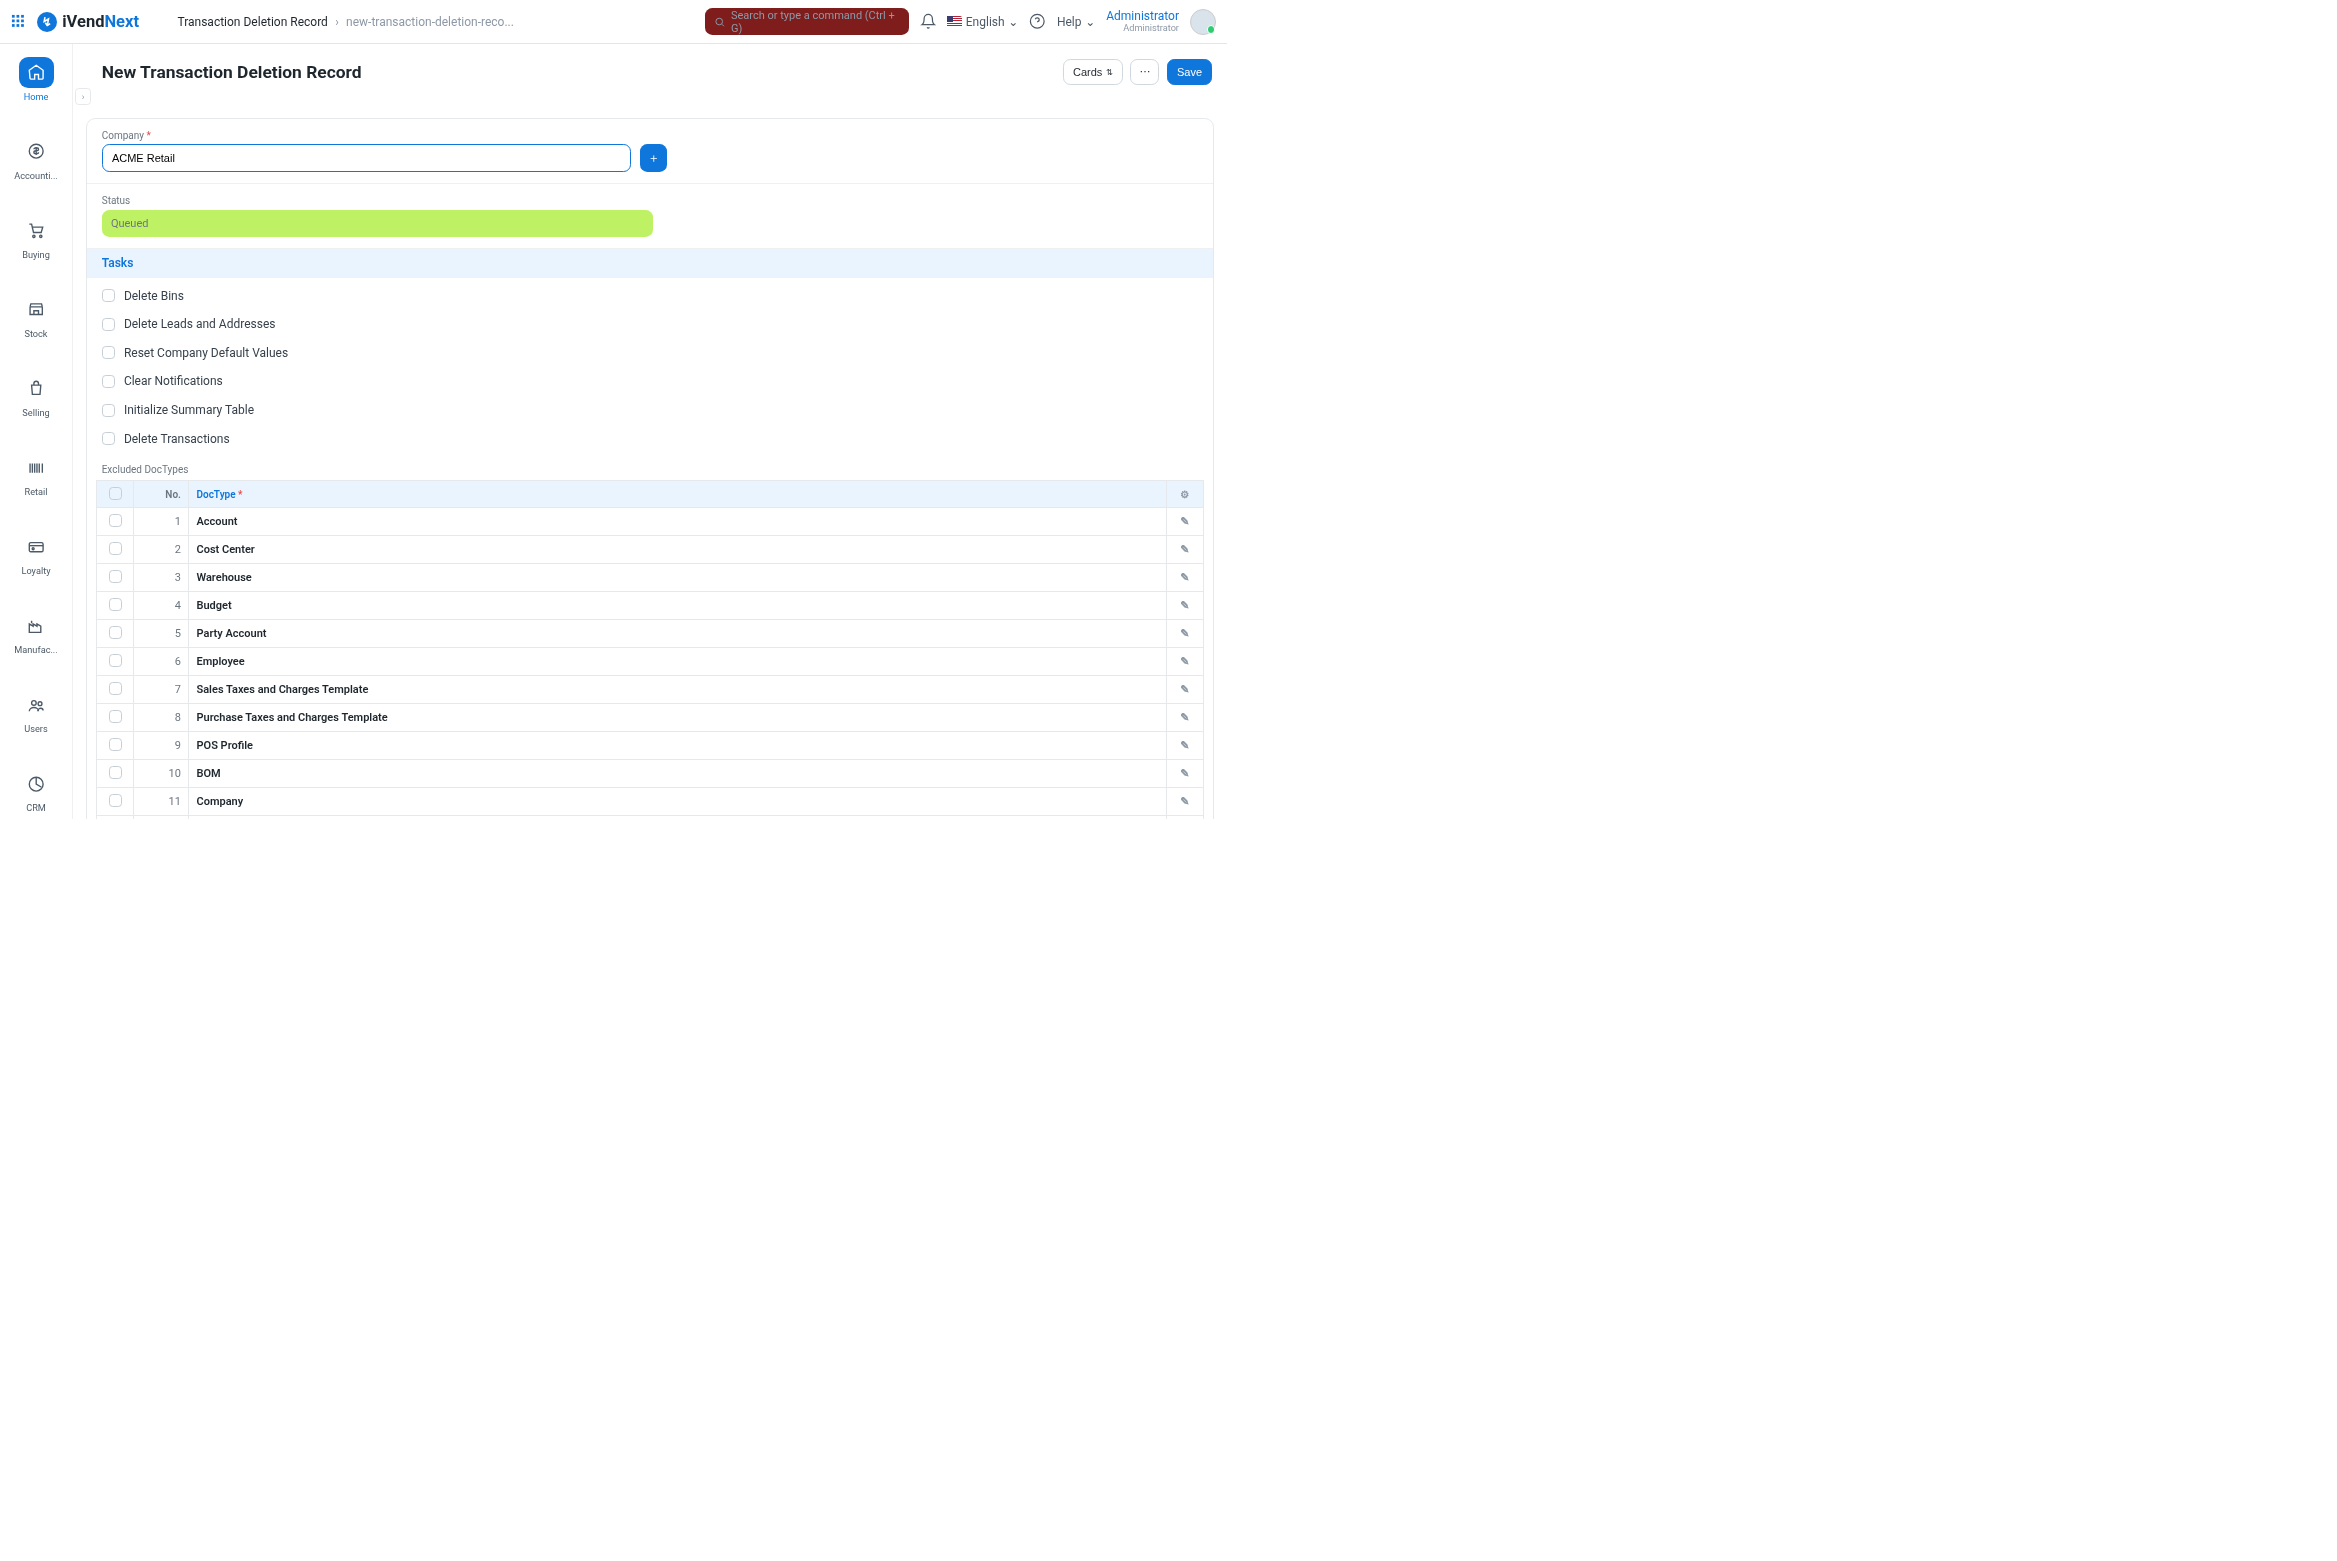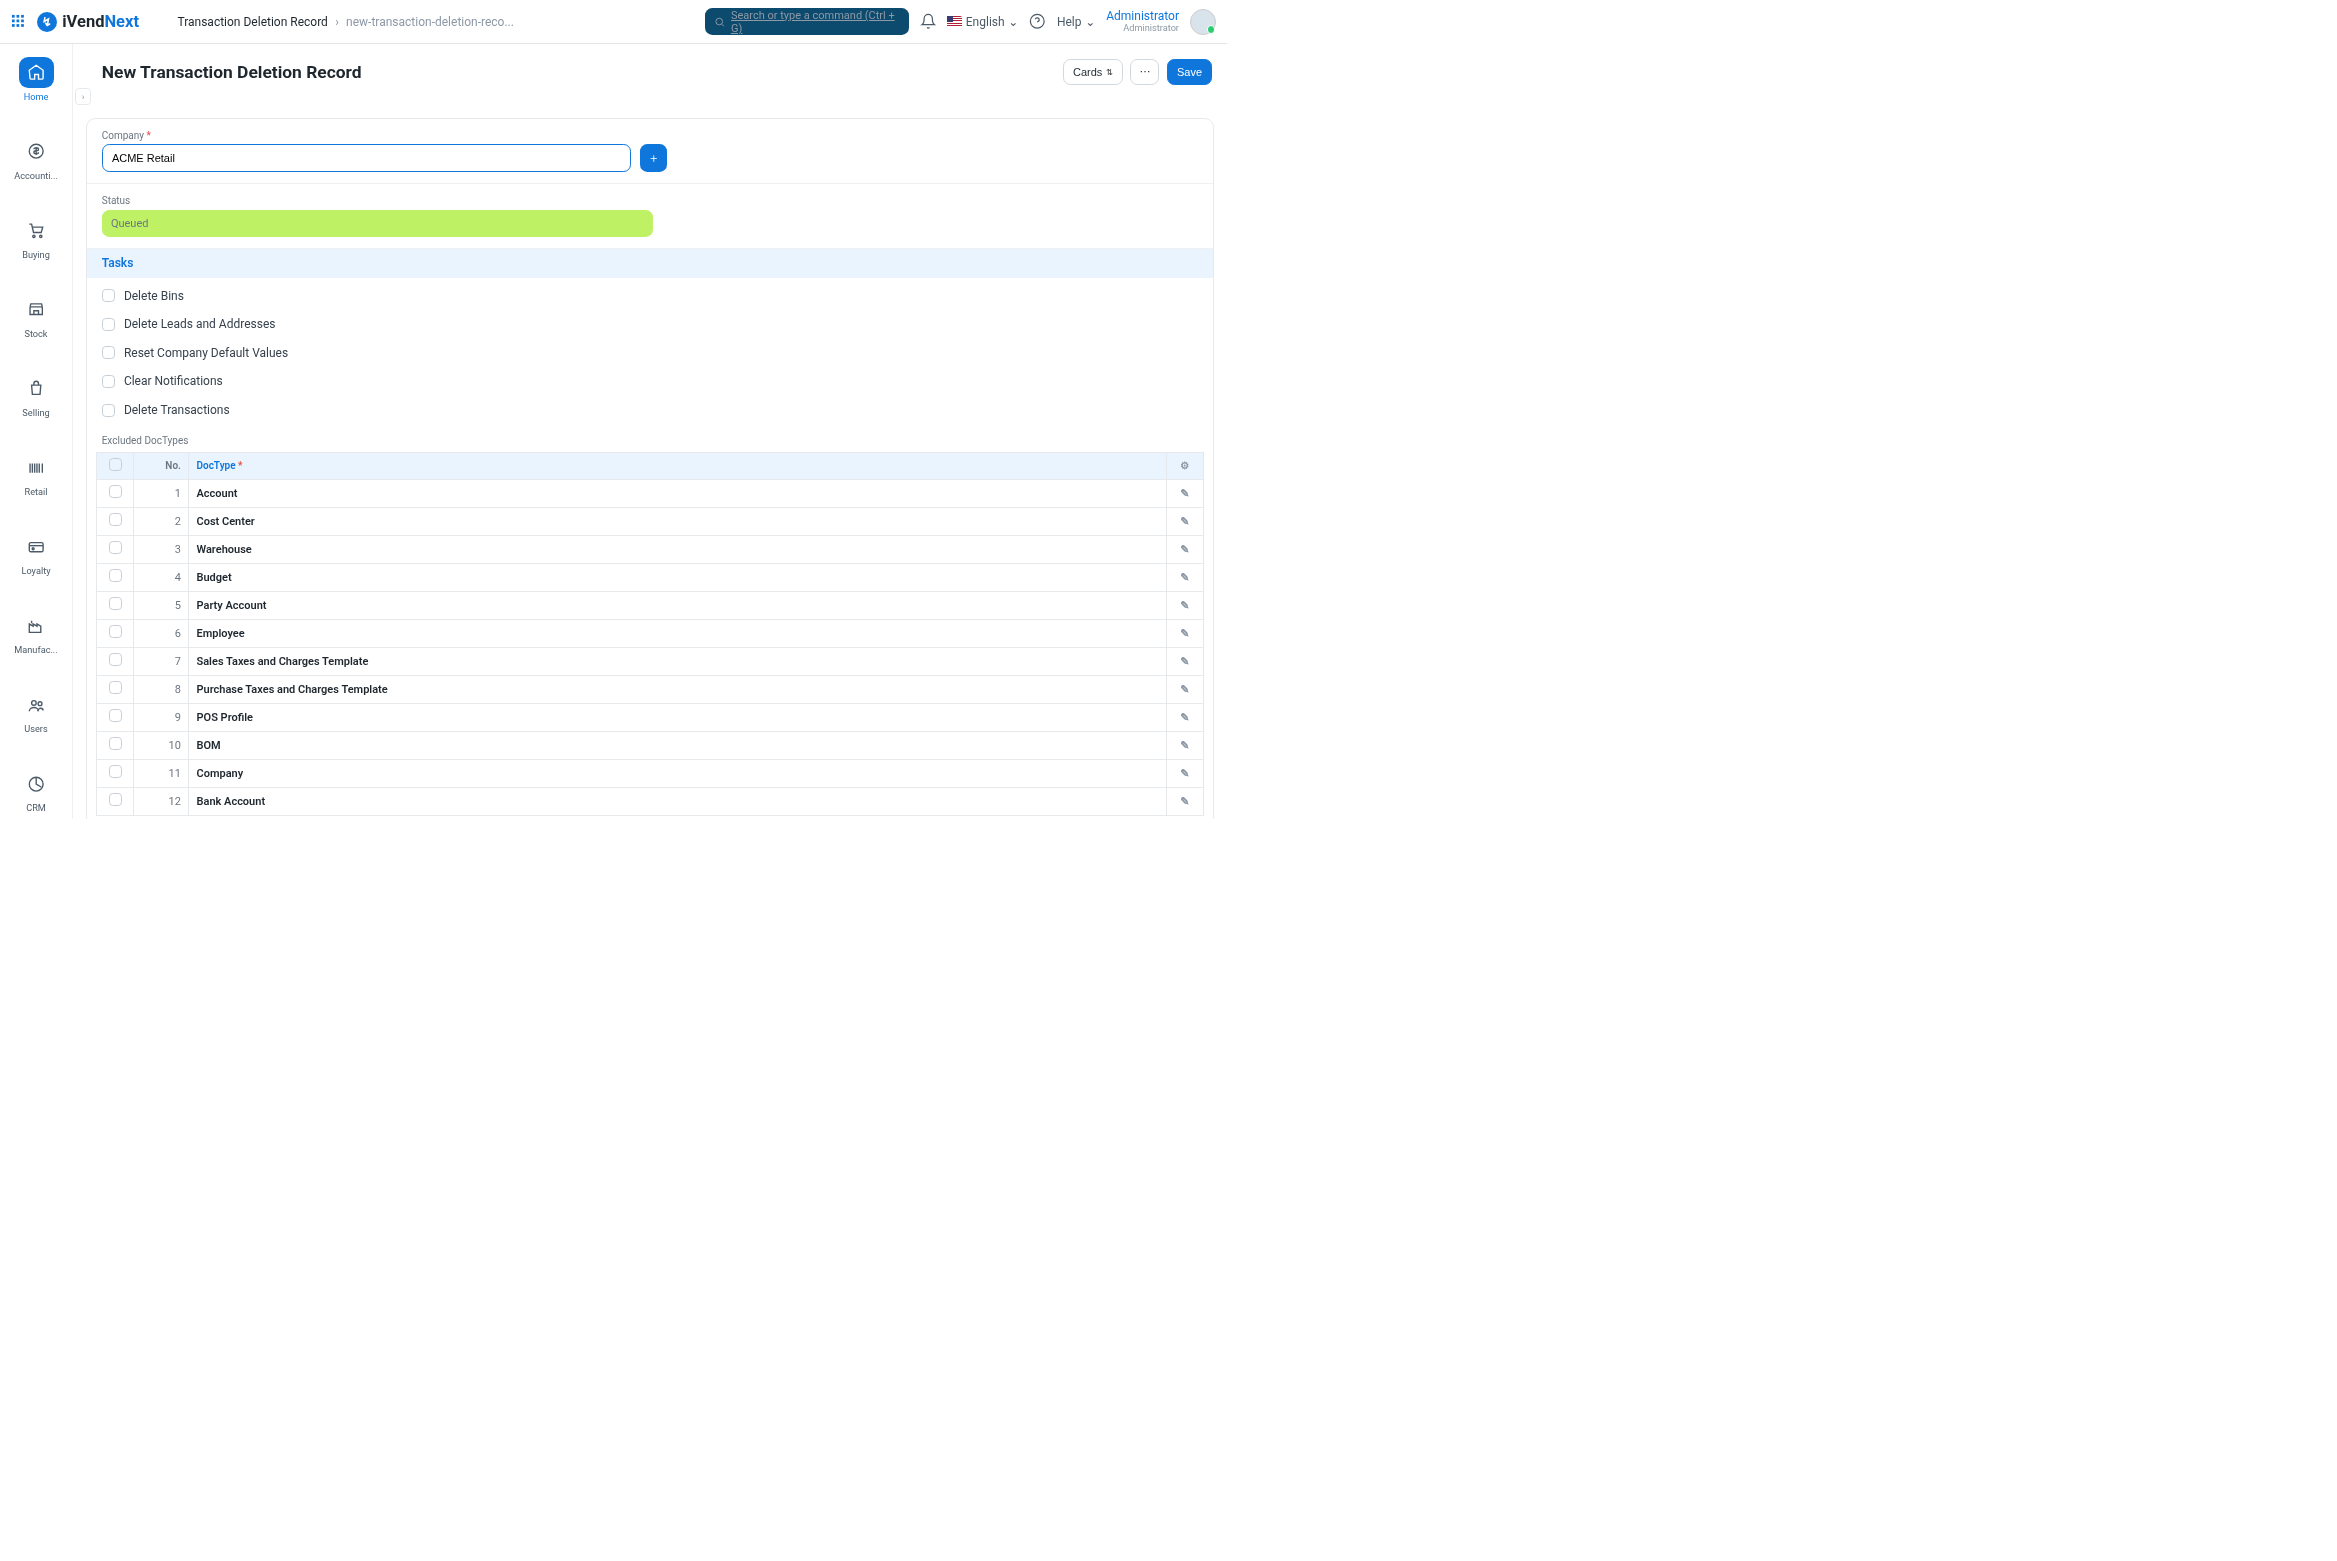--- a/index.html
+++ b/index.html
@@ -10,21 +10,21 @@
   .navbar { height: 44px; display: flex; align-items: center; padding: 0 11px; border-bottom: 0.9px solid #e5e5e5; }
   .nav-left { display: flex; align-items: center; gap: 11px; }
   .brand { display: flex; align-items: center; gap: 5.5px; font-size: 16.5px; font-weight: 700; }
   .brand-logo { width: 20px; height: 20px; background: #0f76db; border-radius: 50%; display: flex; align-items: center; justify-content: center; color: #fff; font-size: 12px; font-weight: bold; }
   .brand .v { color: #1f272e; }
   .brand .n { color: #0f76db; }
   .breadcrumb { display: flex; align-items: center; gap: 7.3px; margin-left: 27.5px; font-size: 12px; }
   .breadcrumb .sep { color: #8d99a6; }
   .breadcrumb .current { color: #8d99a6; }
   .nav-right { margin-left: auto; display: flex; align-items: center; gap: 11px; }
-  .search-box { width: 204px; height: 27.5px; background: #0c4a6e; border-radius: 7.3px; display: flex; align-items: center; padding: 0 9.2px; color: #8d99a6; gap: 5.5px; font-size: 11px; text-decoration: underline; }
+  .search-box { width: 204px; height: 27.5px; background: #7f1d1d; border-radius: 7.3px; display: flex; align-items: center; padding: 0 9.2px; color: #8d99a6; gap: 5.5px; font-size: 11px; }
   .nav-item { display: flex; align-items: center; gap: 3.7px; color: #4c5a67; cursor: pointer; font-size: 12px; }
   .flag { width: 14.7px; height: 11px; background: linear-gradient(to bottom,#b22234 0 10%,#fff 10% 20%,#b22234 20% 30%,#fff 30% 40%,#b22234 40% 50%,#fff 50% 60%,#b22234 60% 70%,#fff 70% 80%,#b22234 80% 90%,#fff 90% 100%); position: relative; border-radius: 1.8px; }
   .flag::before { content: ''; position: absolute; top: 0; left: 0; width: 40%; height: 50%; background: #3c3b6e; }
   .user-block { text-align: right; line-height: 1.1; }
   .user-name { color: #0f76db; font-size: 12px; }
   .user-role { color: #8d99a6; font-size: 9.2px; }
   .avatar { width: 26px; height: 26px; border-radius: 50%; background: #d9e3ec; border: 0.9px solid #ccc; position: relative; }
   .avatar::after{content:''; position:absolute; bottom:0; right:0; width:6.4px; height:6.4px; background:#2ecc71; border:0.9px solid #fff; border-radius:50%;}
 
   
@@ -288,20 +288,24 @@
         <div class="task-row">
             <span class="checkbox"></span>
             <span>Reset Company Default Values</span>
           </div>
         <div class="task-row">
             <span class="checkbox"></span>
             <span>Clear Notifications</span>
           </div>
         <div class="task-row">
             <span class="checkbox"></span>
+            <span>Initialize Summary Table</span>
+          </div>
+        <div class="task-row">
+            <span class="checkbox"></span>
             <span>Delete Transactions</span>
           </div>
       </div>
 
       <label class="excl-label">Excluded DocTypes</label>
       <table class="doctype-table">
         <thead>
           <tr>
             <th class="chk"><span class="checkbox"></span></th>
             <th class="num">No.</th>

